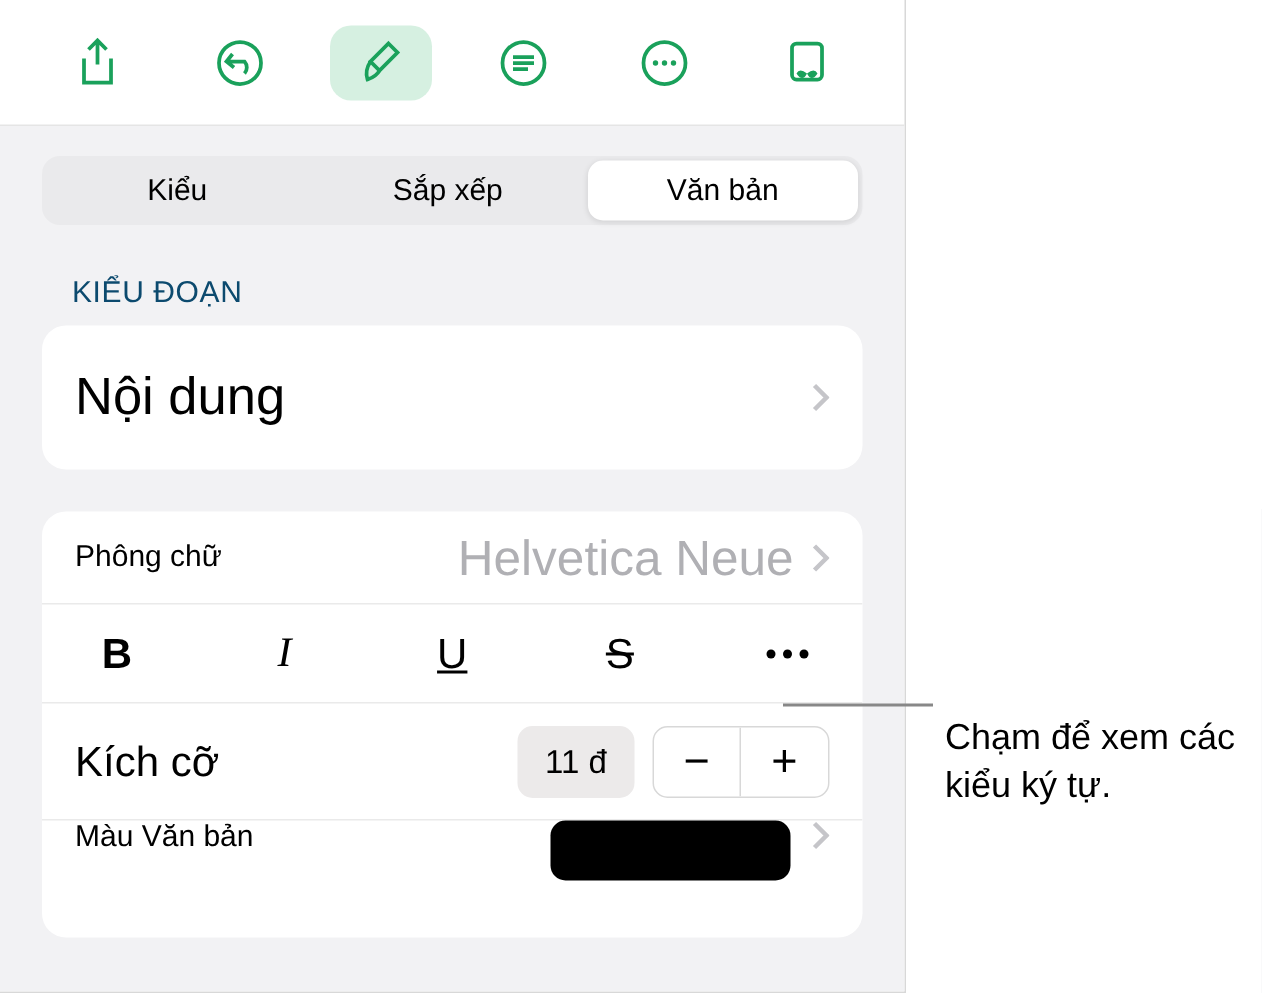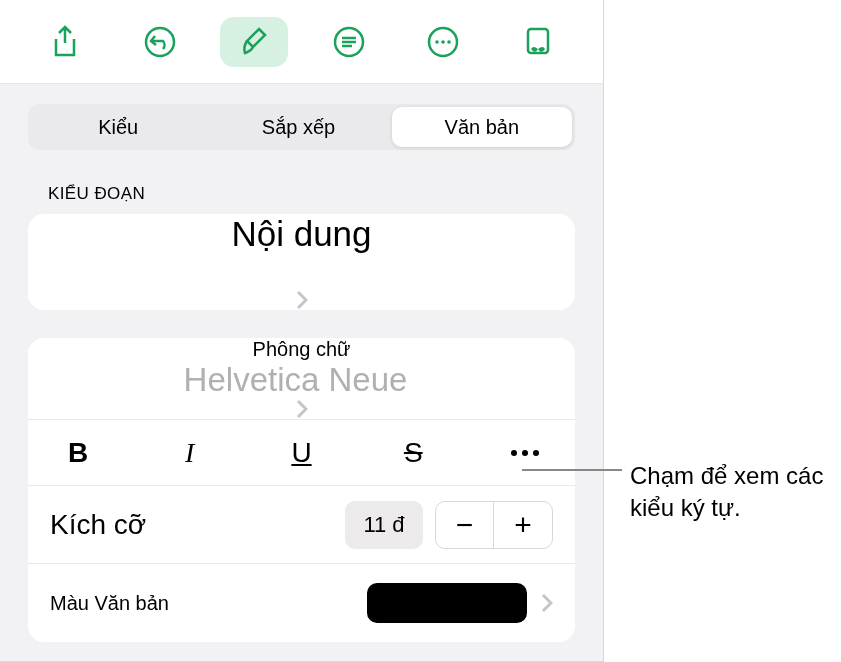--- a/index.html
+++ b/index.html
@@ -67,38 +67,37 @@
     background: #fff;
     box-shadow: 0 1px 4px rgba(0,0,0,0.12);
     margin: 3px;
   }
   .content {
     background: #f2f2f4;
     padding: 20px 28px 0 28px;
     height: calc(100% - 84px - 66px);
   }
   .section-label {
-    font-size: 17px;
-    color: #000000;
+    font-size: 20px;
+    color: #0c4a6e;
     letter-spacing: 0.4px;
     margin: 14px 0 10px 20px;
   }
   .card {
     background: #fff;
     border-radius: 16px;
     overflow: hidden;
   }
   .row {
     display: flex;
     align-items: center;
     padding: 0 22px;
     min-height: 62px;
     border-bottom: 1px solid #eaeaea;
     position: relative;
-    flex-direction: column;
   }
   .row:last-child { border-bottom: none; }
   .row-big {
     min-height: 96px;
   }
   .row-label {
     font-size: 20px;
     color: #000;
     flex: 1;
   }
@@ -180,35 +179,34 @@
     align-items: center;
     justify-content: center;
     font-size: 30px;
     color: #000;
     cursor: pointer;
     font-weight: 300;
   }
   .step-btn:first-child { border-right: 1px solid #d8d8d8; }
   .color-row {
     display: flex;
-    align-items: center;
     padding: 0 22px;
     height: 78px;
   }
   .color-swatch {
     width: 160px;
     height: 40px;
     background: #000;
     border-radius: 10px;
     margin-right: 14px;
   }
   .callout {
     position: absolute;
     left: 630px;
-    top: 460px;
+    top: 476px;
     font-size: 24px;
     color: #000;
     line-height: 1.35;
     width: 200px;
   }
   .callout-line {
     position: absolute;
     left: 522px;
     top: 469px;
     width: 100px;

